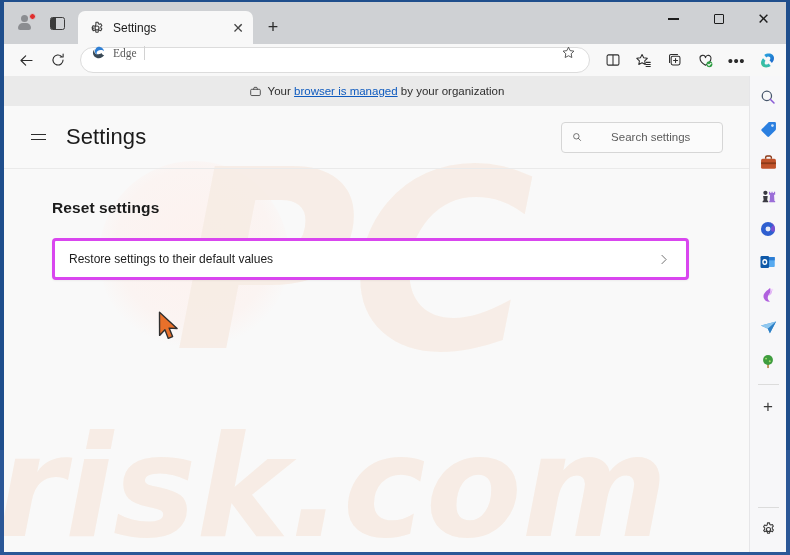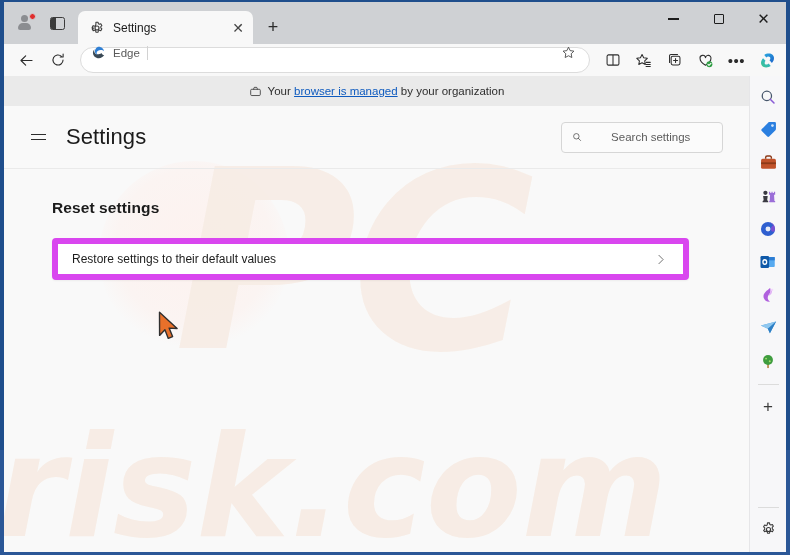--- a/index.html
+++ b/index.html
@@ -117,20 +117,21 @@
   #address-bar {
     flex: 1; height: 26px;
     background: #ffffff;
     border: 1px solid #dcdcdc;
     border-radius: 13px;
     display: flex; align-items: center;
     padding: 0 6px 15px 10px;
     margin: 0 6px;
     gap: 7px;
     min-width: 0;
+    font-family: Liberation Serif, serif;
   }
   .edge-label { font-size: 11.5px; color: #5a5a5a; }
   .addr-sep { width: 1px; height: 14px; background: #d2d2d2; }
   #url-text {
     font-size: 11.5px; color: #6a6a6a; flex: 1;
     white-space: nowrap; overflow: hidden;
   }
   #url-text b { color: #1c1c1c; font-weight: 600; }
   #fav-star { margin-left: auto; }
   .dots { font-size: 15px; color: #2b2b2b; letter-spacing: 0.5px; line-height: 1; }
@@ -218,21 +219,21 @@
     padding: 30px 60px 0 48px;
     flex: 1;
   }
   #reset-heading {
     font-size: 15.5px; color: #1b1b1b; font-weight: 600;
     margin-bottom: 21px; letter-spacing: .1px;
   }
   #restore-settings-row {
     height: 42px;
     background: #ffffff;
-    border: 6px solid #d946ef;
+    border: 3px solid #d946ef;
     border-radius: 4px;
     box-shadow: 0 1px 2px rgba(0,0,0,.05);
     display: flex; align-items: center;
     padding: 0 16px 0 14px;
   }
   #restore-settings-label { font-size: 12px; color: #1c1c1c; }
   #restore-chevron { margin-left: auto; color: #5e5e5e; }
 
   
   #mouse-cursor {

